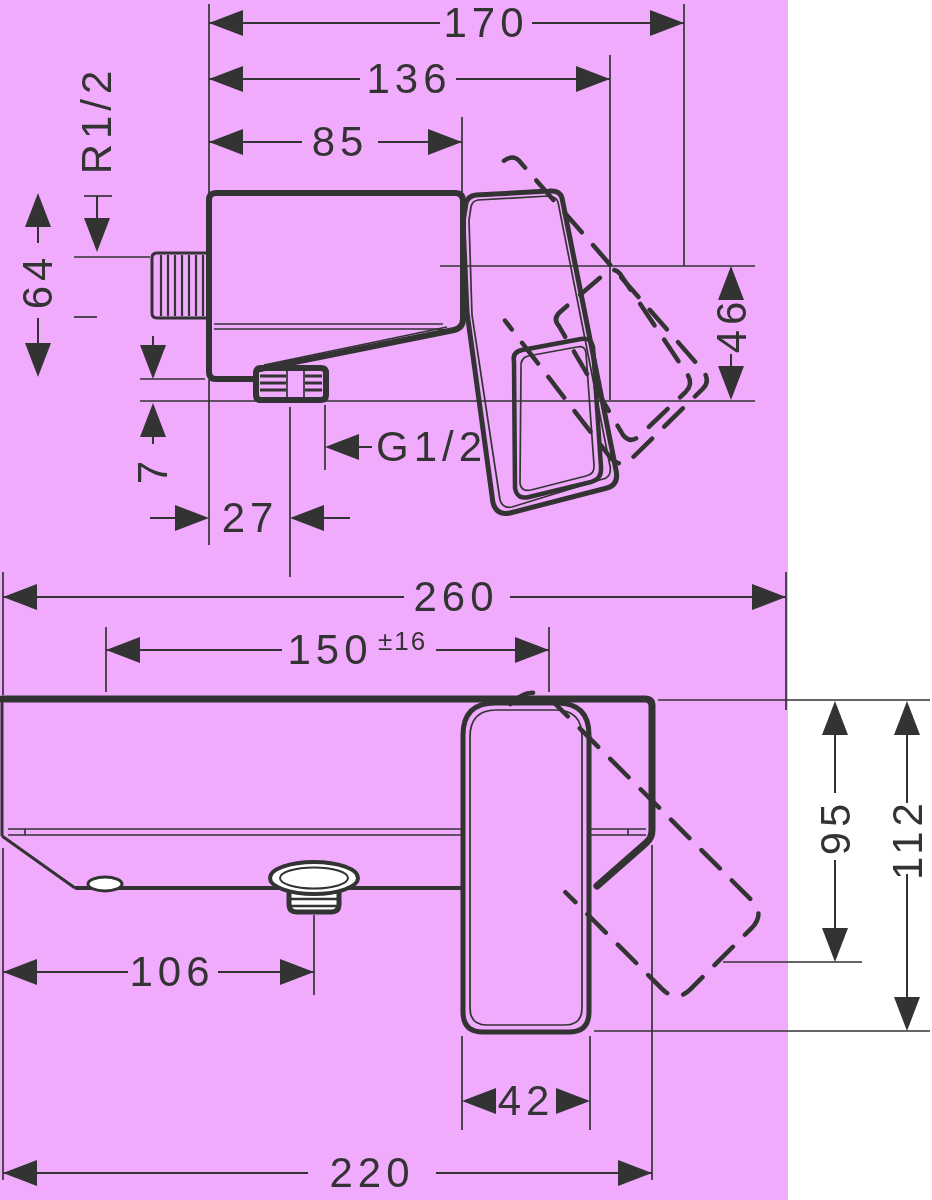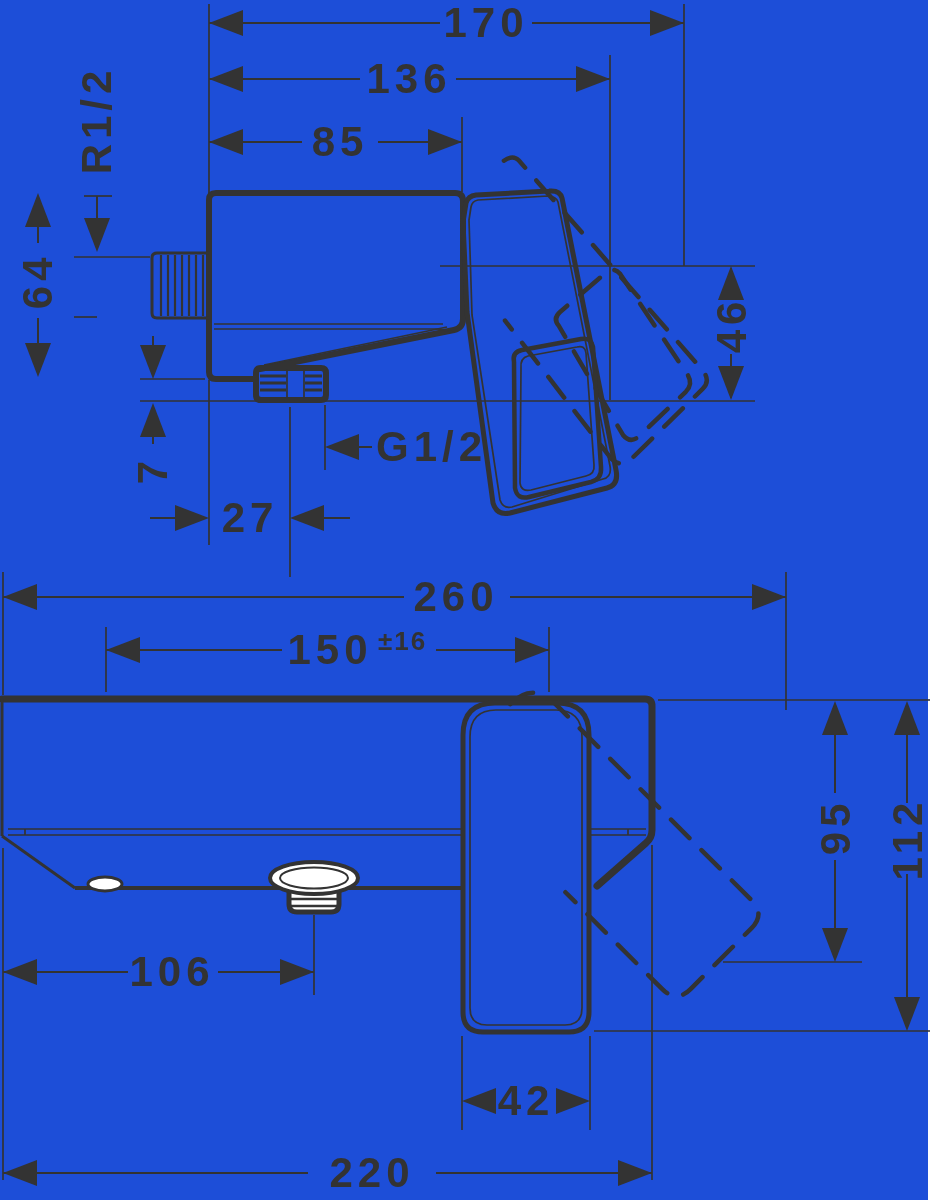--- a/index.html
+++ b/index.html
@@ -1,19 +1,18 @@
 <!DOCTYPE html>
 <html><head>
 <meta charset="utf-8">
 <style>
   html, body { margin:0; padding:0; background:#ffffff; }
   .canvas {
-    position:relative; width:928px; height:1200px; background:#1d4ed8;
+    position:relative; width:788px; height:1200px; background:#f0abfc;
     font-family:"Liberation Sans", sans-serif;
-    font-weight:bold;
   }
   svg { display:block; }
   svg text {
     font-family:"Liberation Sans", sans-serif;
     font-size:42px; fill:#333333; letter-spacing:5px;
   }
   svg text.small { font-size:26px; letter-spacing:2px; }
   .thin  { stroke:#333333; stroke-width:1.7; fill:none; }
   .med   { stroke:#333333; stroke-width:3;   fill:none; }
   .thick { stroke:#333333; stroke-width:6;   fill:none; stroke-linejoin:round; stroke-linecap:round; }

